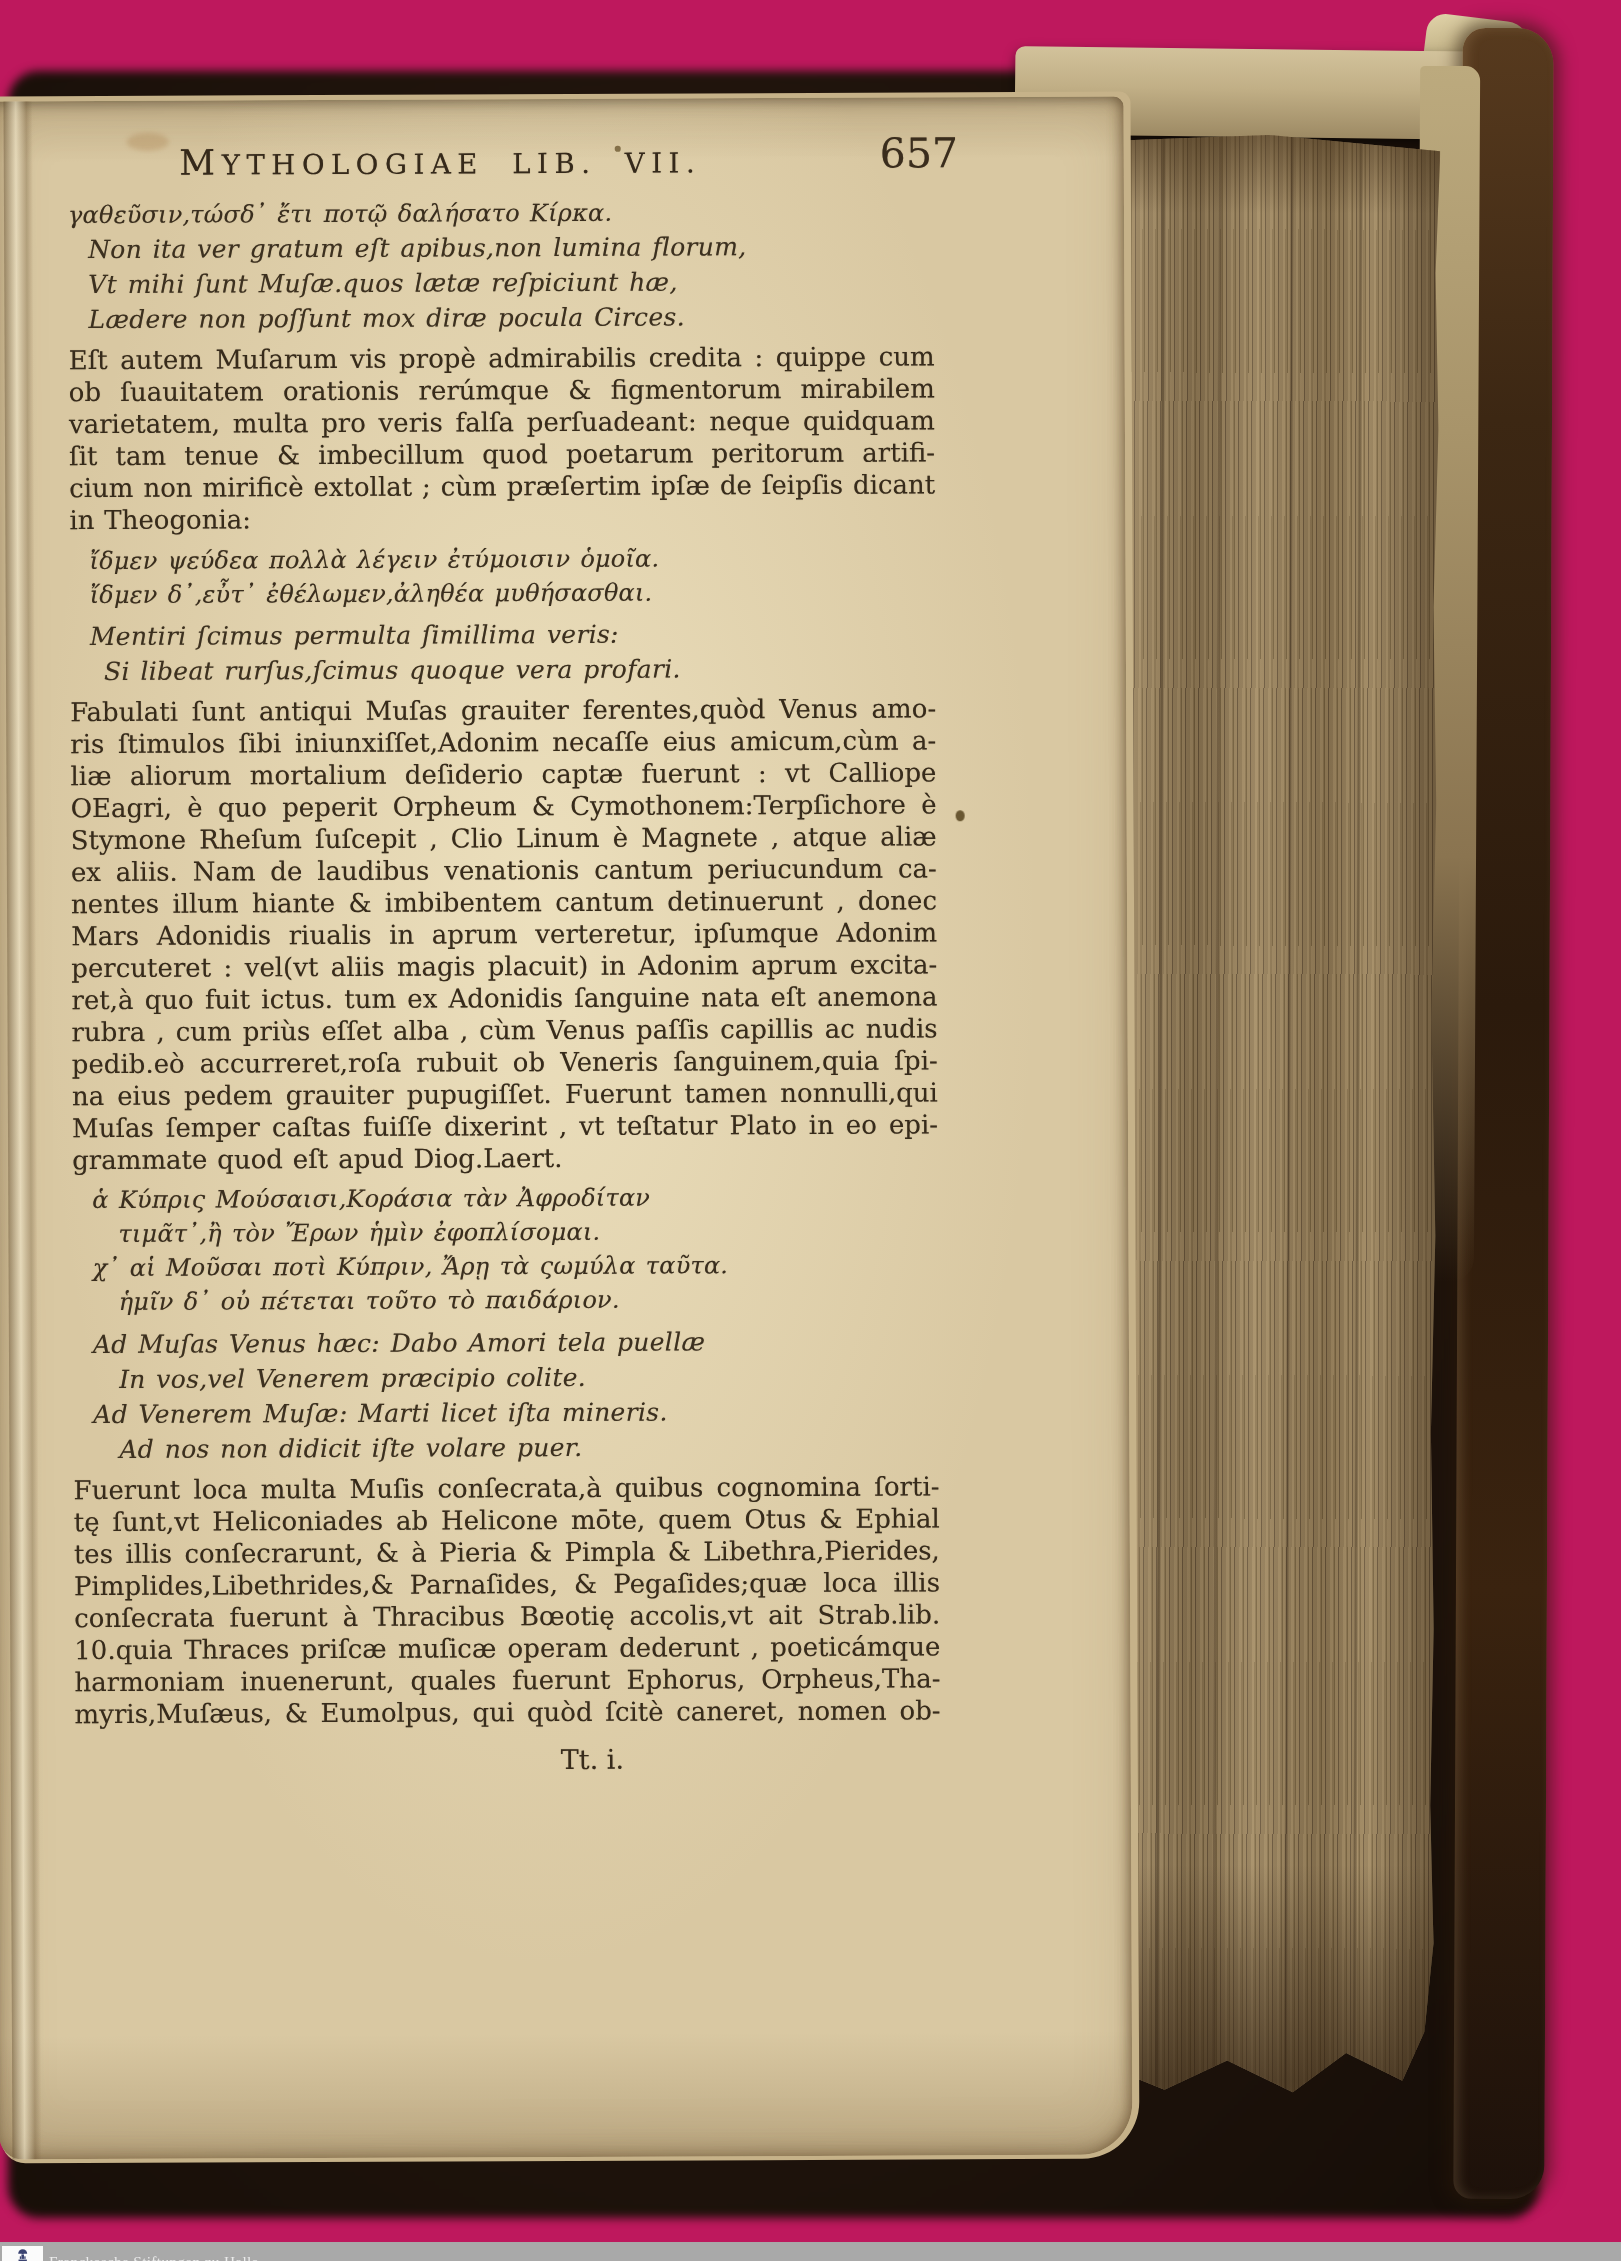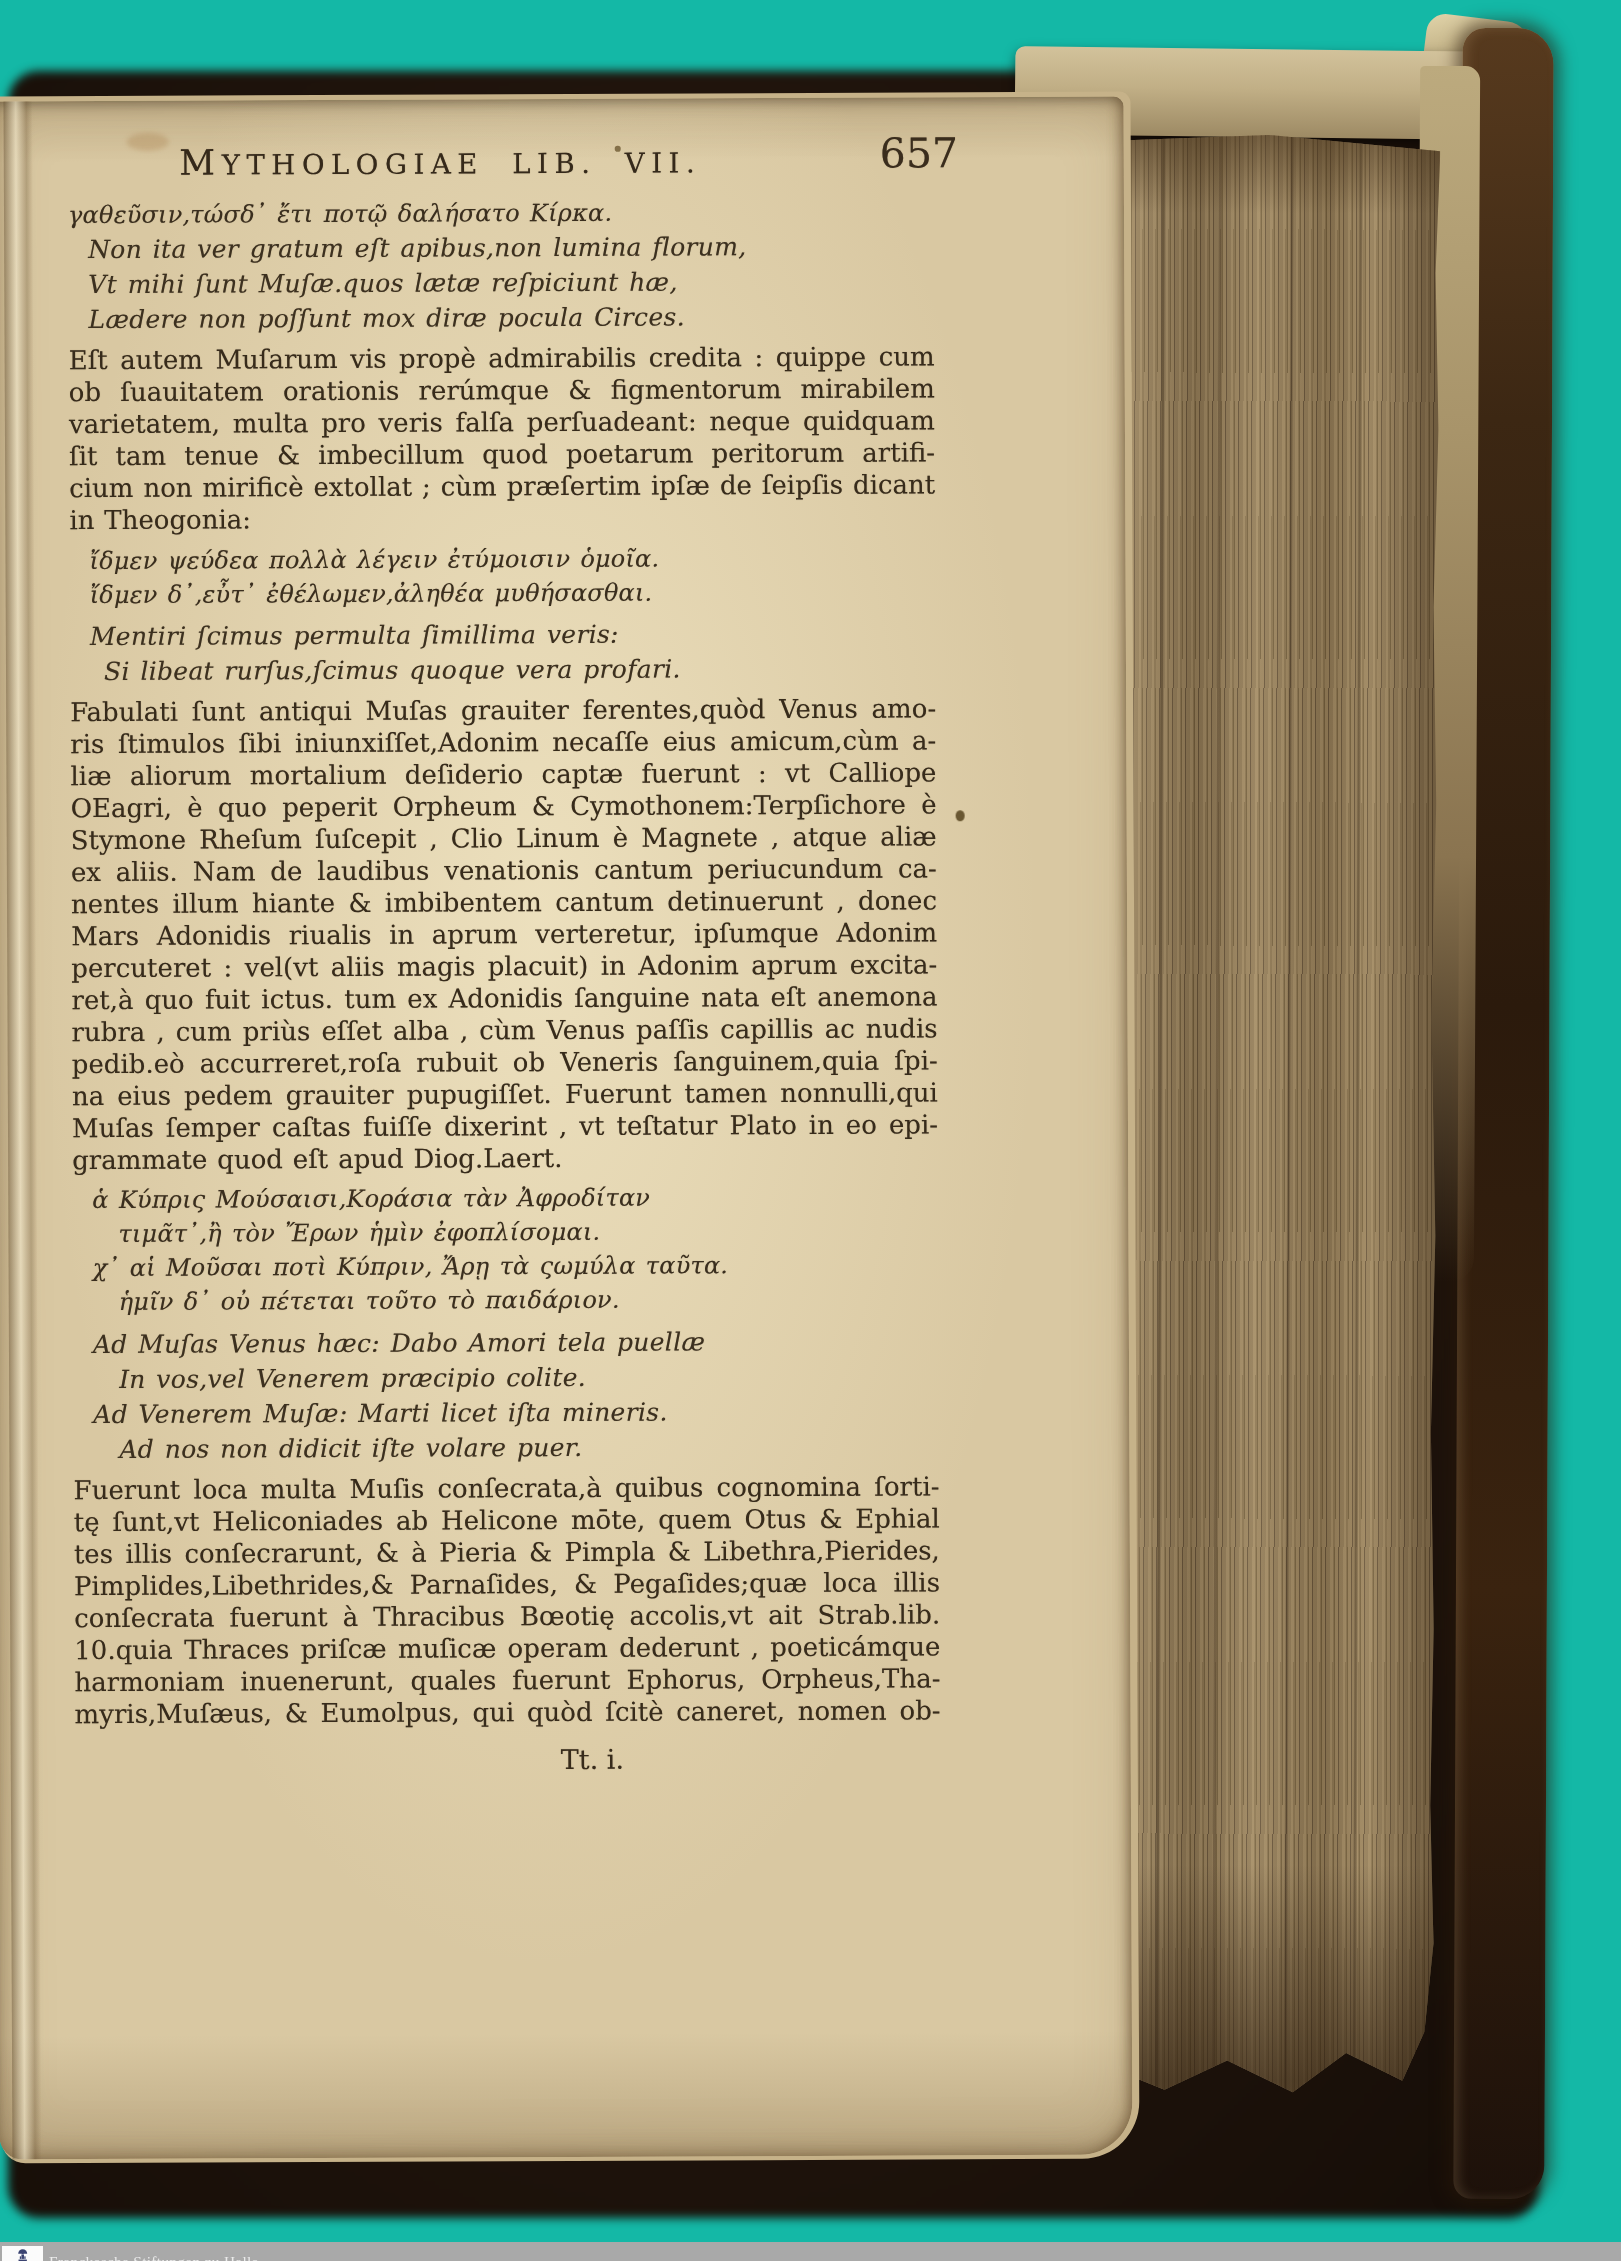--- a/index.html
+++ b/index.html
@@ -1,17 +1,17 @@
 <!DOCTYPE html>
 <html style="font-size:13px"><head>
 <meta charset="utf-8">
 <style>
   html,body{margin:0;padding:0;background:#060504;}
   .stage{position:relative;width:1622px;height:2261px;overflow:hidden;
-         background:#14b8a6;font-family:"DejaVu Serif",serif;}
+         background:#be185d;font-family:"DejaVu Serif",serif;}
 
   
   .book-shadow{position:absolute;left:8px;top:71px;width:1531px;height:2147px;
                background:radial-gradient(ellipse at 45% 45%, #2a1b10 0%, #20140c 55%, #150d07 100%);
                border-radius:31px;filter:blur(4.9px);}
 
   
   .vellum-band{position:absolute;left:1015px;top:49px;width:472px;height:88px;
                background:linear-gradient(180deg,#d2c29b 0%,#c1af86 45%,#9d8a64 100%);
                border-radius:9.7px 24px 8px 11.4px;transform:rotate(.7deg);

